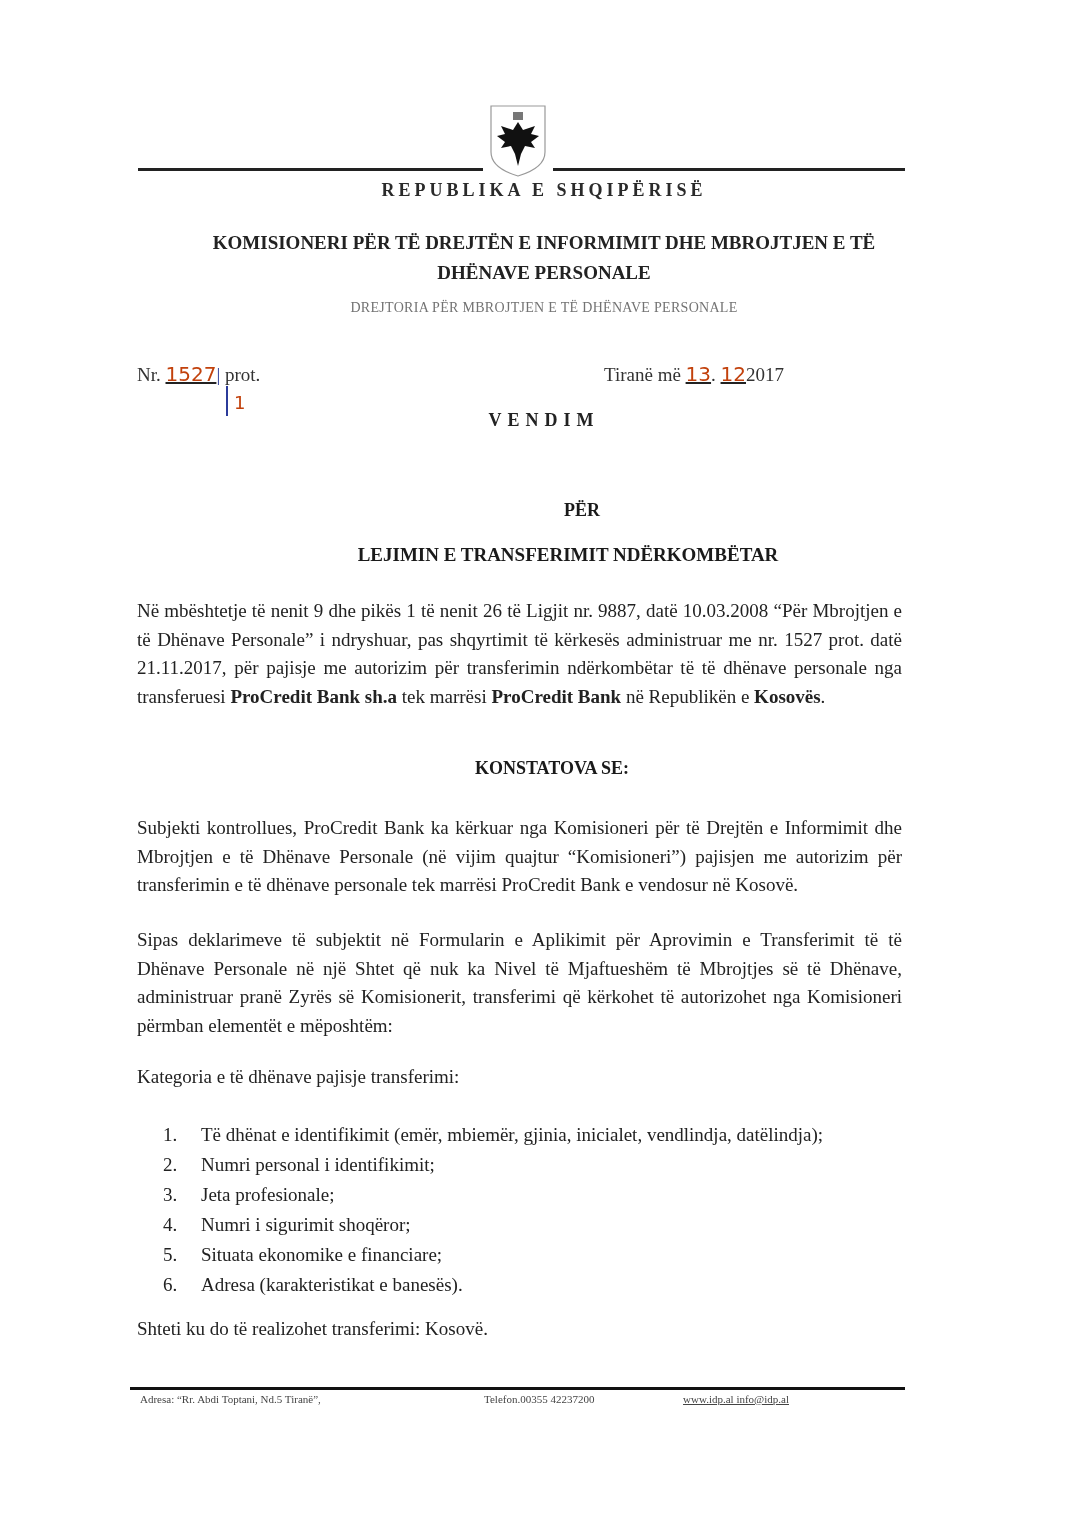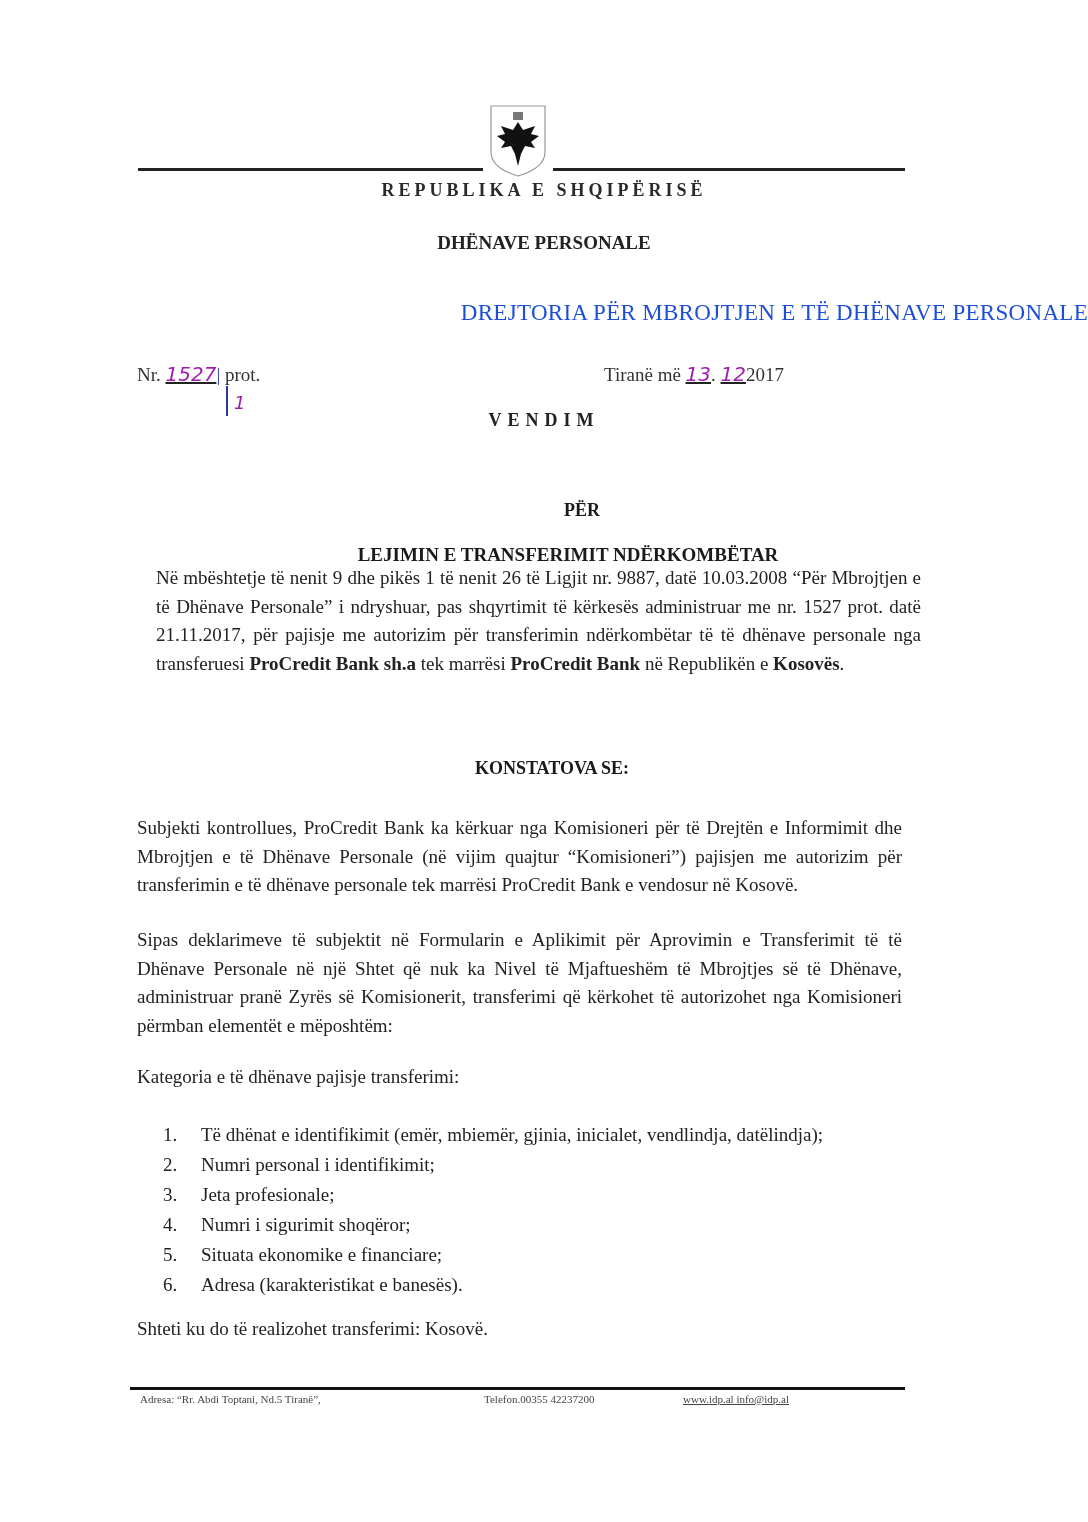--- a/index.html
+++ b/index.html
@@ -9,36 +9,36 @@
     }
     .page { position: absolute; left: 0; top: 0; width: 974px; height: 1522px; }
 
     .emblem { position: absolute; left: 483px; top: 100px; width: 70px; height: 78px; }
     .rule-left { position: absolute; left: 138px; top: 168px; width: 345px; height: 3px; background: #222; }
     .rule-right { position: absolute; left: 553px; top: 168px; width: 352px; height: 3px; background: #222; }
 
     .center { position: absolute; left: 0; width: 1088px; text-align: center; }
     .republic { top: 180px; font-size: 18px; letter-spacing: 4px; font-weight: bold; color: #2a2a2a; }
     .commission { top: 228px; font-size: 19px; font-weight: bold; line-height: 30px; color: #222; }
-    .directorate { top: 300px; font-size: 23px; color: #1d4ed8; letter-spacing: 0.3px; text-align: right; }
+    .directorate { top: 300px; font-size: 14px; color: #737373; letter-spacing: 0.3px; }
 
     .prot { position: absolute; left: 137px; top: 362px; font-size: 19px; color: #333; }
-    .hand { font-family: "DejaVu Sans", sans-serif; font-style: italic; color: #a21caf; font-size: 20px; }
+    .hand { font-family: "DejaVu Sans", sans-serif; color: #c2410c; font-size: 20px; }
     .hand-u { text-decoration: underline; text-decoration-color: #222; }
     .prot-sub { position: absolute; left: 226px; top: 386px; width: 2px; height: 30px; background: #2b3b9a; }
     .prot-sub-num { position: absolute; left: 234px; top: 392px; font-size: 18px; }
     .place-date { position: absolute; right: 190px; top: 362px; font-size: 19px; color: #333; }
 
     .vendim { top: 410px; font-size: 18px; letter-spacing: 6px; font-weight: bold; color: #222; }
     .vendim-nr { top: 454px; font-size: 18px; font-weight: bold; color: #222; }
     .per { top: 500px; font-size: 18px; font-weight: bold; padding-left: 38px; }
     .subject { top: 544px; font-size: 19px; font-weight: bold; padding-left: 24px; }
 
     .para { position: absolute; left: 137px; width: 765px; font-size: 19px; line-height: 28.5px; text-align: justify; color: #222; }
-    .p1 { top: 564px; margin-left: 19px; }
+    .p1 { top: 597px; }
     .konst { top: 758px; font-size: 18px; font-weight: bold; padding-left: 8px; }
     .p2 { top: 814px; }
     .p3 { top: 926px; }
     .cat-label { position: absolute; left: 137px; top: 1066px; font-size: 19px; color: #222; }
 
     .list { position: absolute; left: 163px; top: 1120px; width: 750px; margin: 0; padding: 0; list-style: none; font-size: 19px; line-height: 30px; color: #222; }
     .list li { display: flex; }
     .list .num { width: 38px; flex: none; }
 
     .country { position: absolute; left: 137px; top: 1318px; font-size: 19px; color: #222; }
@@ -59,20 +59,21 @@
   <svg class="emblem" viewBox="0 0 70 78">
     <path d="M8 6 L62 6 L62 52 Q62 68 35 76 Q8 68 8 52 Z" fill="#fff" stroke="#999" stroke-width="1.2"></path>
     <path d="M35 22 L30 30 L18 26 L22 34 L14 36 L22 42 L18 48 L28 46 L32 54 L35 66 L38 54 L42 46 L52 48 L48 42 L56 36 L48 34 L52 26 L40 30 Z" fill="#111"></path>
     <rect x="30" y="12" width="10" height="8" fill="#777"></rect>
   </svg>
   <div class="rule-left"></div>
   <div class="rule-right"></div>
 
   <div class="center republic">REPUBLIKA E SHQIPËRISË</div>
   <div class="center commission">
+    <div>KOMISIONERI PËR TË DREJTËN E INFORMIMIT DHE MBROJTJEN E TË</div>
     <div>DHËNAVE PERSONALE</div>
   </div>
   <div class="center directorate">DREJTORIA PËR MBROJTJEN E TË DHËNAVE PERSONALE</div>
 
   <div class="prot">
     <span>Nr.</span>
     <span class="hand hand-u">1527</span><span style="color:#2b3b9a">|</span>
     <span>prot.</span>
   </div>
   <div class="prot-sub"></div>

